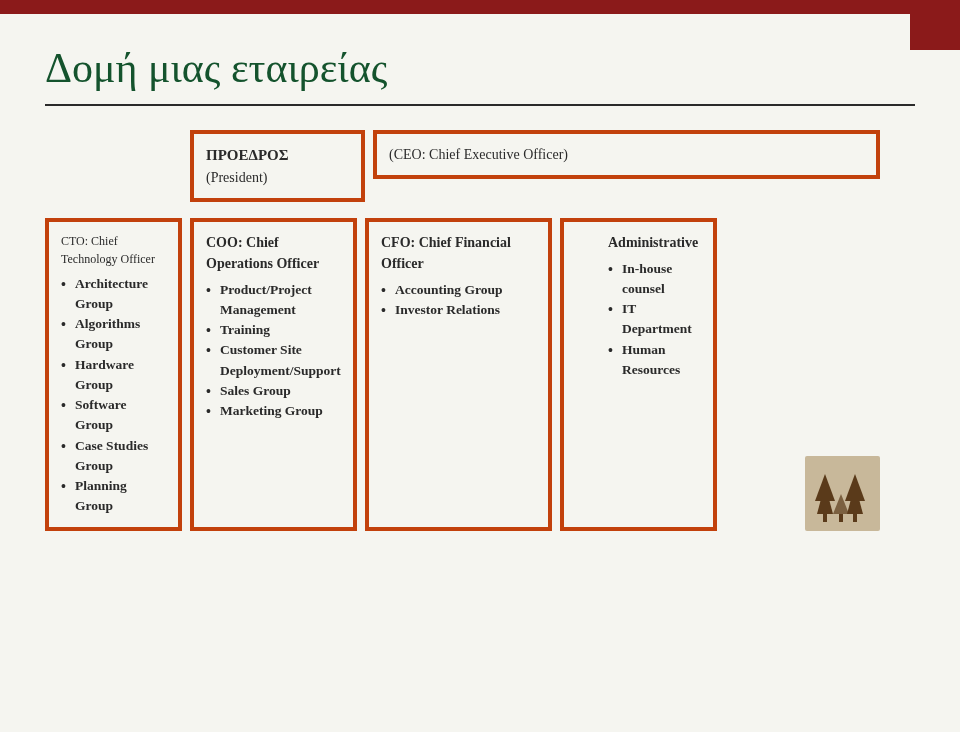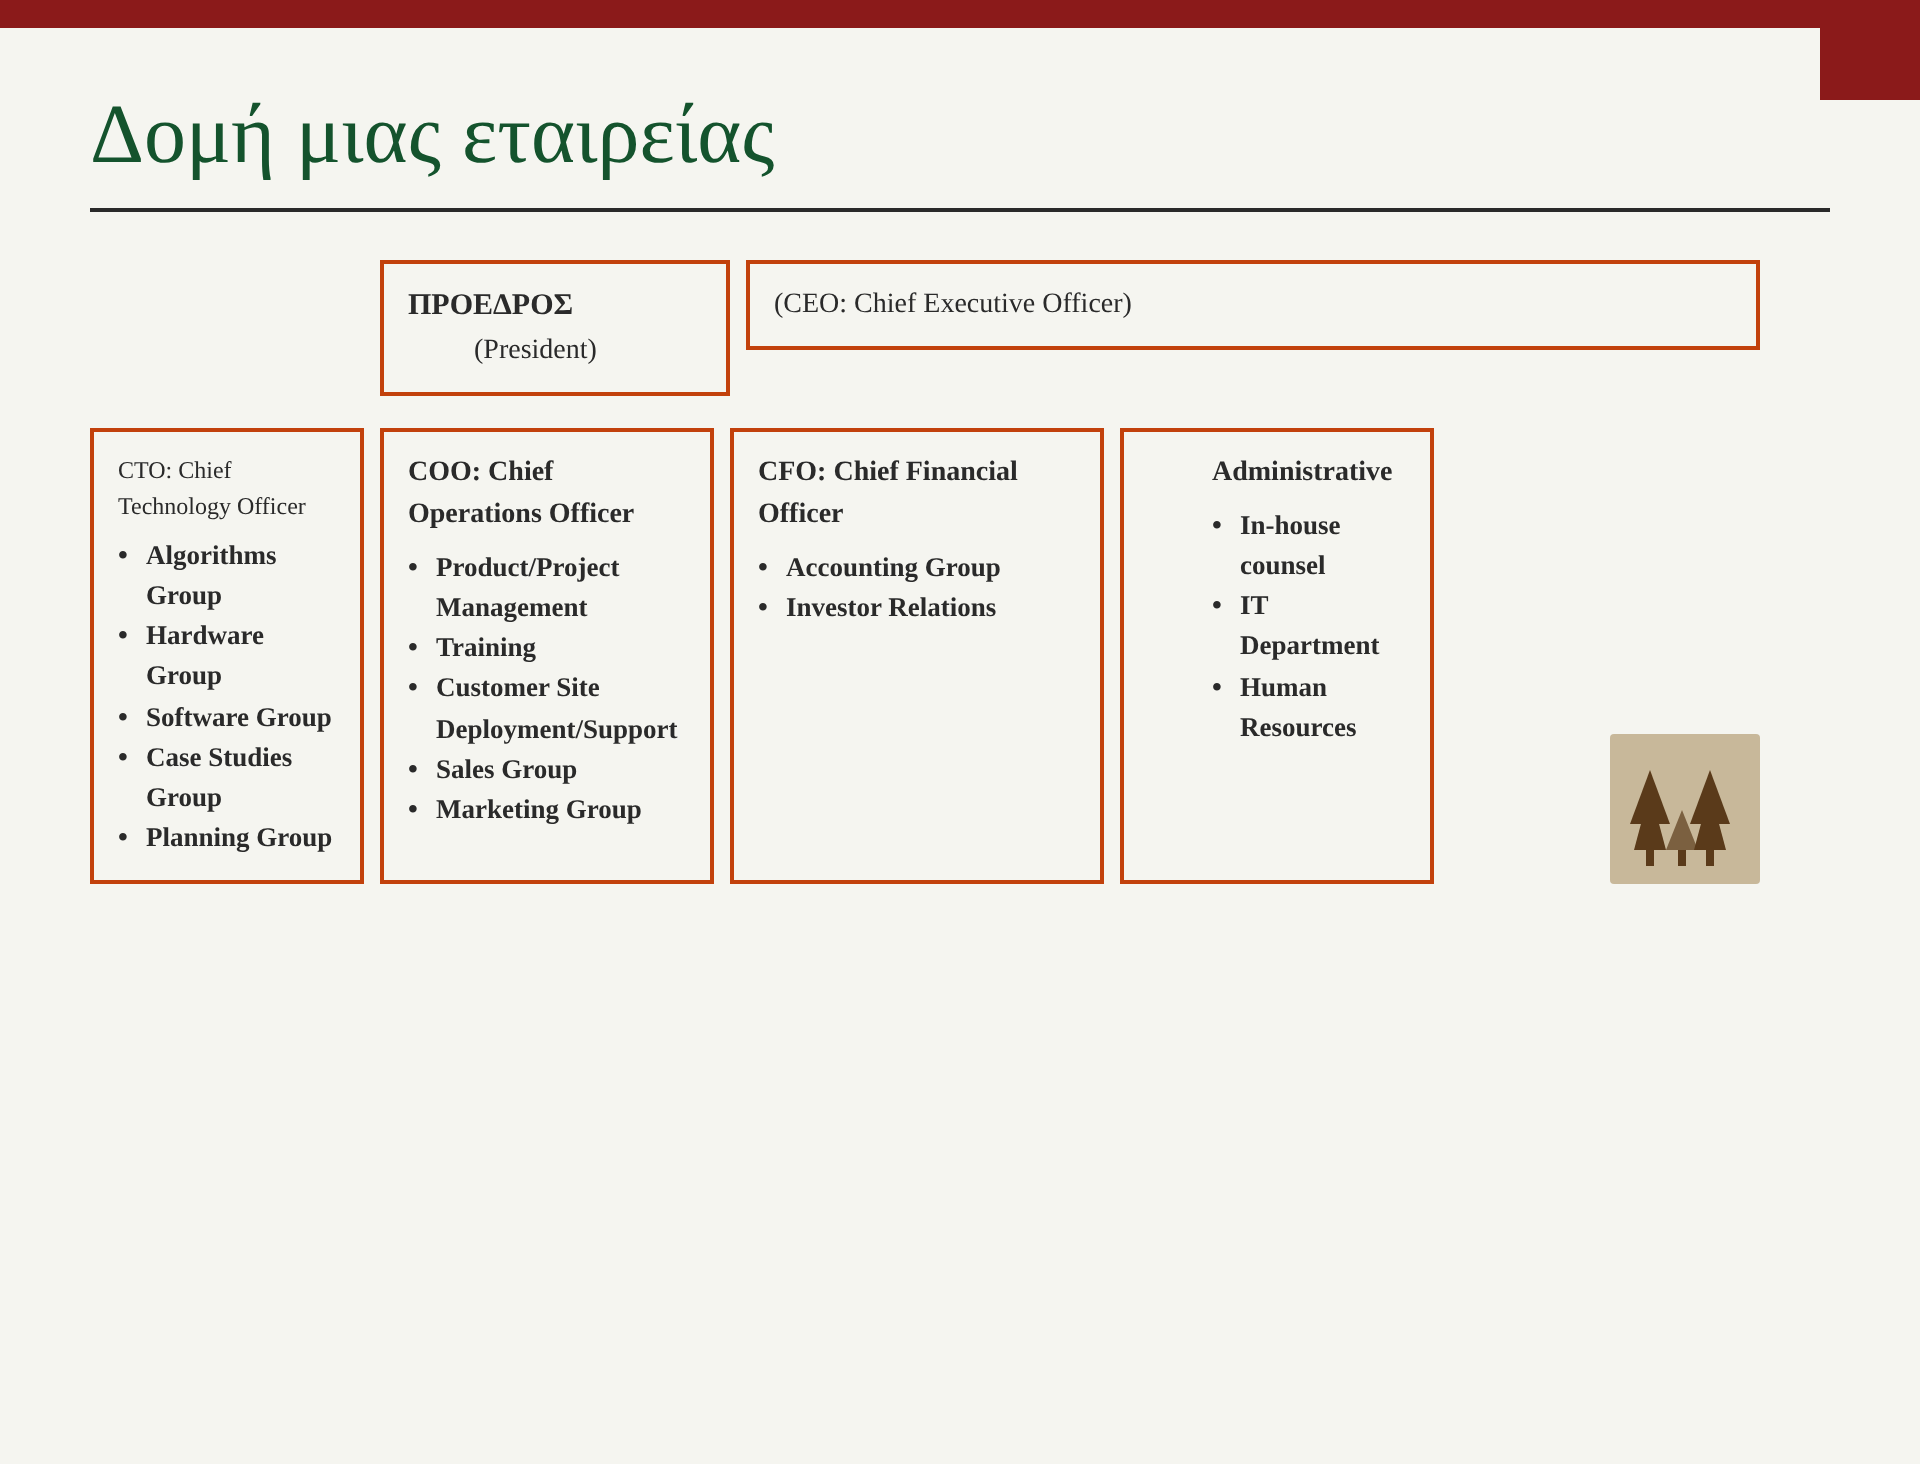--- a/index.html
+++ b/index.html
@@ -87,21 +87,21 @@
     }
 
     
     .col1-content { grid-column: 1; grid-row: 2; }
     .col2-content { grid-column: 2; grid-row: 2; }
     .col3-content { grid-column: 3; grid-row: 2; }
     .col4-content { grid-column: 4; grid-row: 2; }
     .col5-content { grid-column: 5; grid-row: 2; }
 
     .box {
-      border: 2px solid #c2410c;
+      border: 4px solid #c2410c;
       padding: 10px 12px;
       font-size: 13.5px;
       line-height: 1.5;
       background: #f5f5f0;
     }
 
     
   </style>
 </head>
 <body>
@@ -115,34 +115,35 @@
     <h1 class="page-title">Δομή μιας εταιρείας</h1>
     <hr class="title-underline">
 
     <div class="full-grid" style="margin-bottom: 10px;">
 
       <div class="col1-empty"></div>
 
       <div class="col2-header">
         <div class="box" style="margin-bottom:0;">
           <div style="font-size:15px;font-weight:bold;">ΠΡΟΕΔΡΟΣ</div>
-          <div style="font-size:14px;margin-left:33px;">(President)</div>
+          <div style="font-size:14px;">(President)</div>
         </div>
       </div>
 
       <div class="span-right">
         <div class="box" style="margin-left:8px;">
           <div style="font-size:14px;">(CEO: Chief Executive Officer)</div>
         </div>
       </div>
 
       <div class="col1-content" style="padding-right:8px;padding-top:16px;">
         <div class="box" style="height:100%;">
           <div style="font-weight:normal;font-size:12px;margin-bottom:6px;">CTO: Chief Technology Officer</div>
           <ul class="bullet-list">
+            <li>Architecture Group</li>
             <li>Algorithms Group</li>
             <li>Hardware Group</li>
             <li>Software Group</li>
             <li>Case Studies Group</li>
             <li>Planning Group</li>
           </ul>
         </div>
       </div>
 
       <div class="col2-content" style="padding-right:8px;padding-top:16px;">

